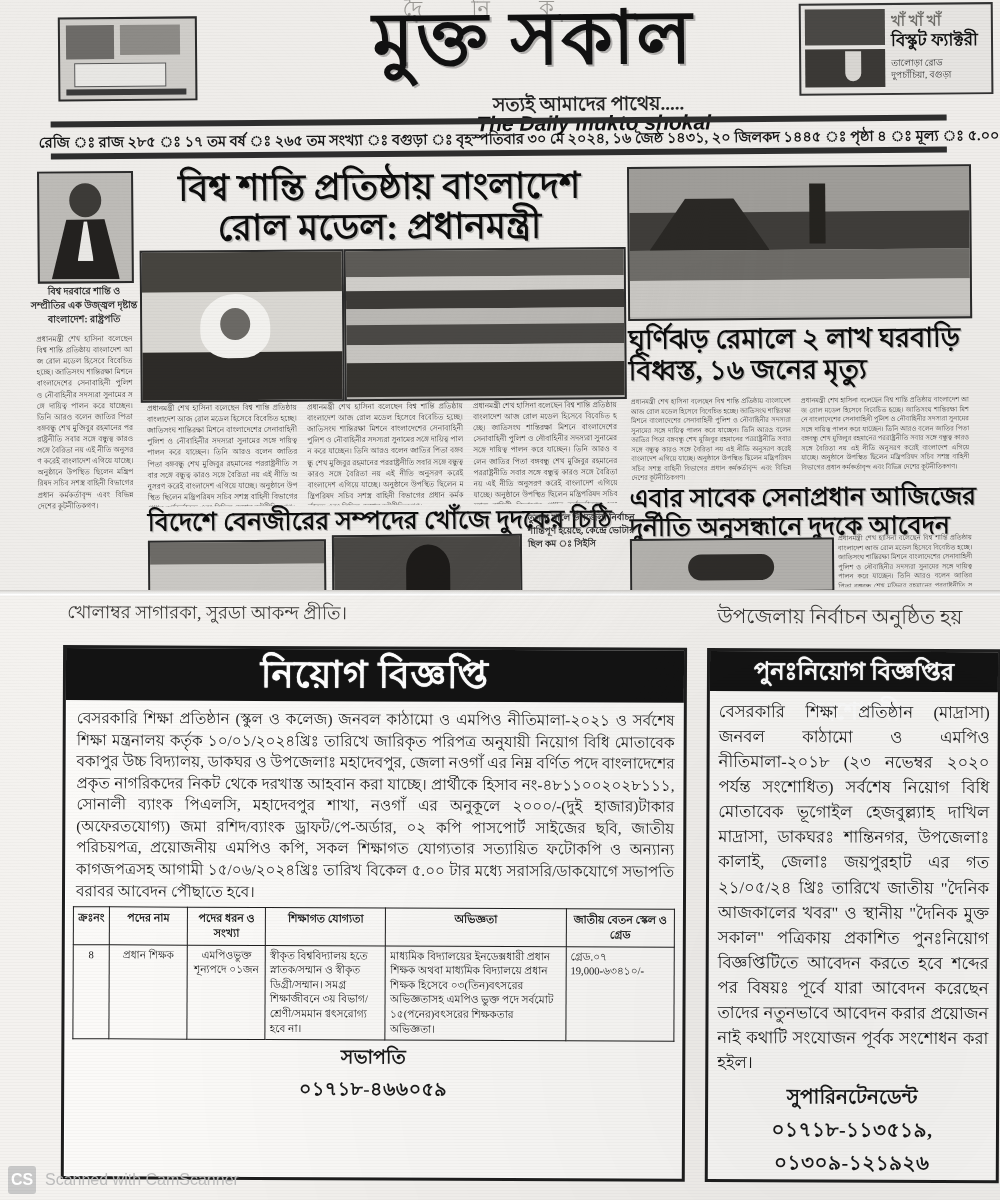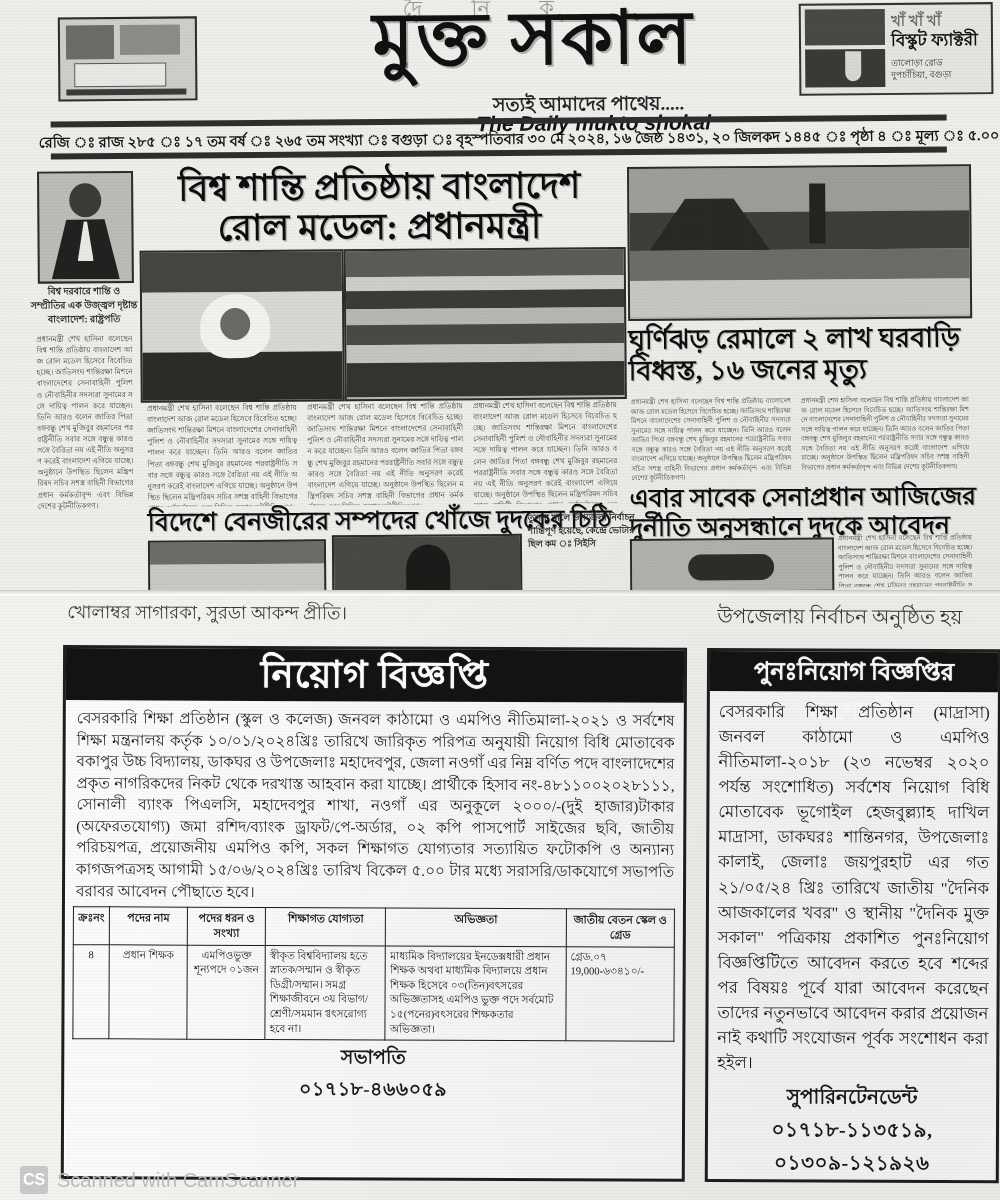--- a/index.html
+++ b/index.html
@@ -110,25 +110,25 @@
        vertical-align:top;line-height:1.38;font-weight:500;}
   table.jobs th{text-align:center;font-weight:bold;font-size:11px;}
   table.jobs td.c{text-align:center;}
 
   .sign{text-align:center;font-weight:bold;margin-top:2px;}
   .sign .role{font-size:19px;}
   .sign .phone{font-size:19px;letter-spacing:.5px;}
   .sign-right .role{font-size:20px;}
   .sign-right .phone{font-size:20px;}
 
-  .cs{position:absolute;left:20px;bottom:6px;display:flex;align-items:center;gap:9px;
+  .cs{position:absolute;left:8px;bottom:6px;display:flex;align-items:center;gap:9px;
        font-family:"Liberation Sans",sans-serif;}
   .cs .badge{width:28px;height:28px;background:#c9c9c9;color:#fff;border-radius:3px;
        font-weight:bold;font-size:16px;display:flex;align-items:center;justify-content:center;}
-  .cs .lbl{color:#bdbdbd;font-size:20px;}
+  .cs .lbl{color:#bdbdbd;font-size:16px;}
   .seam{position:absolute;left:0;top:590px;width:1000px;height:8px;
        background:linear-gradient(180deg,#cfcdc9,#ffffff 55%,#e7e5e2);}
 </style>
 </head>
 <body>
 
 <div class="page">
 
   <div class="top">
    <div class="top-inner">

